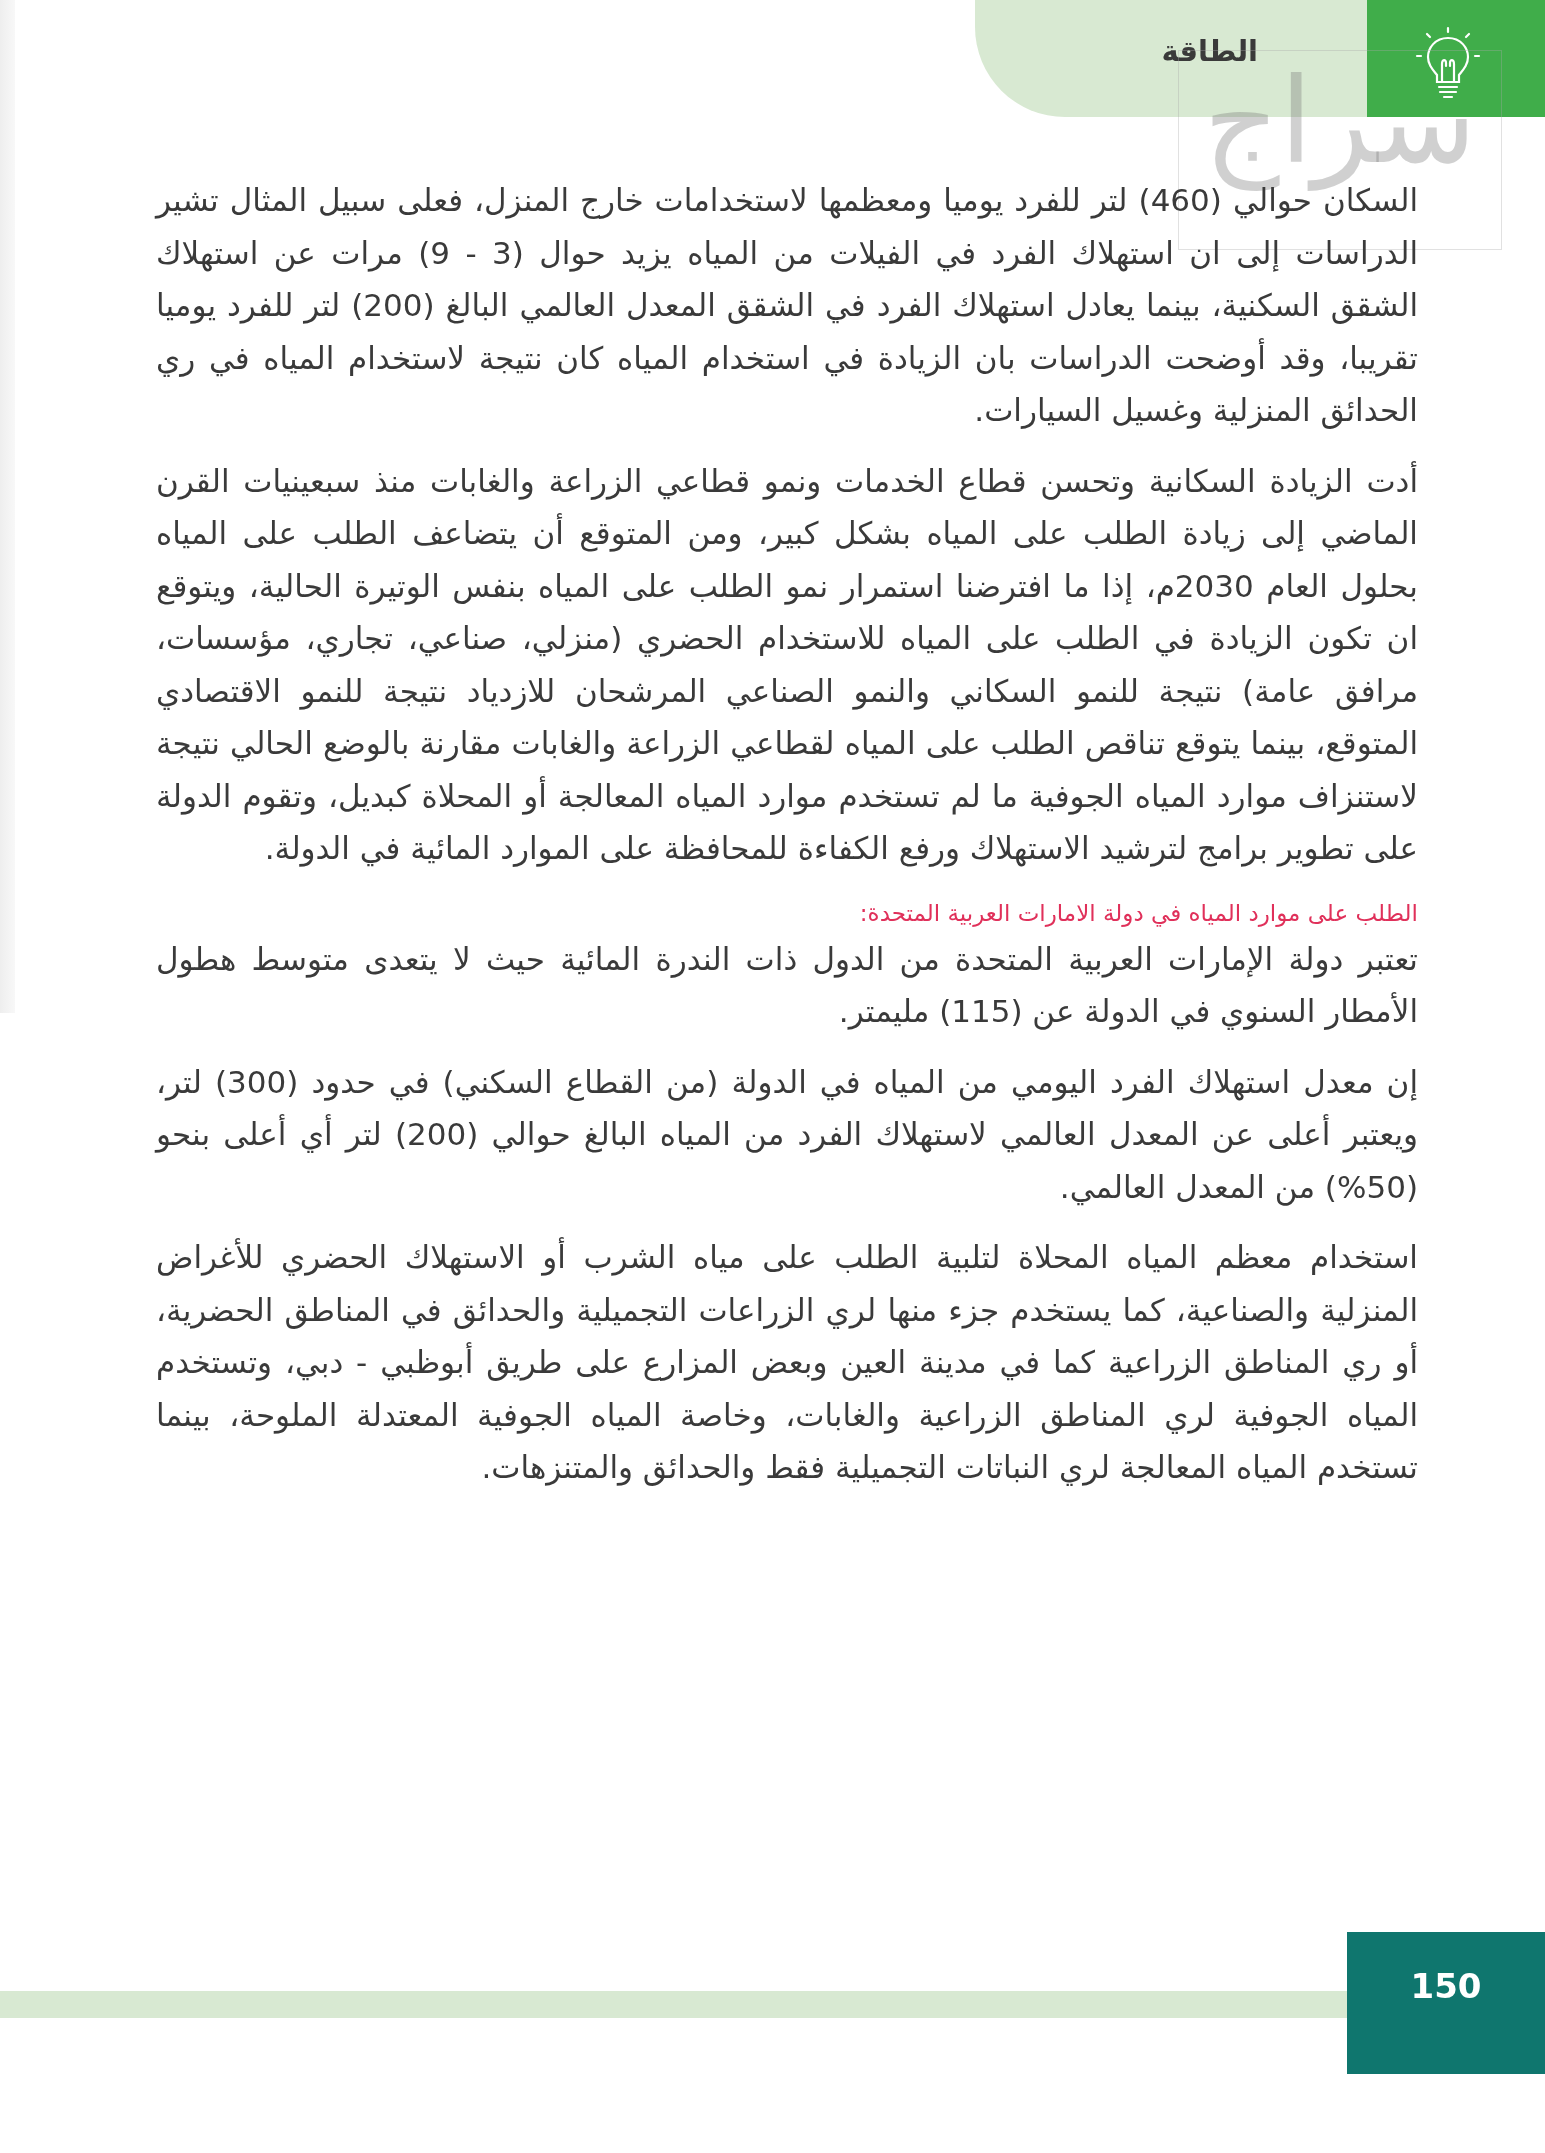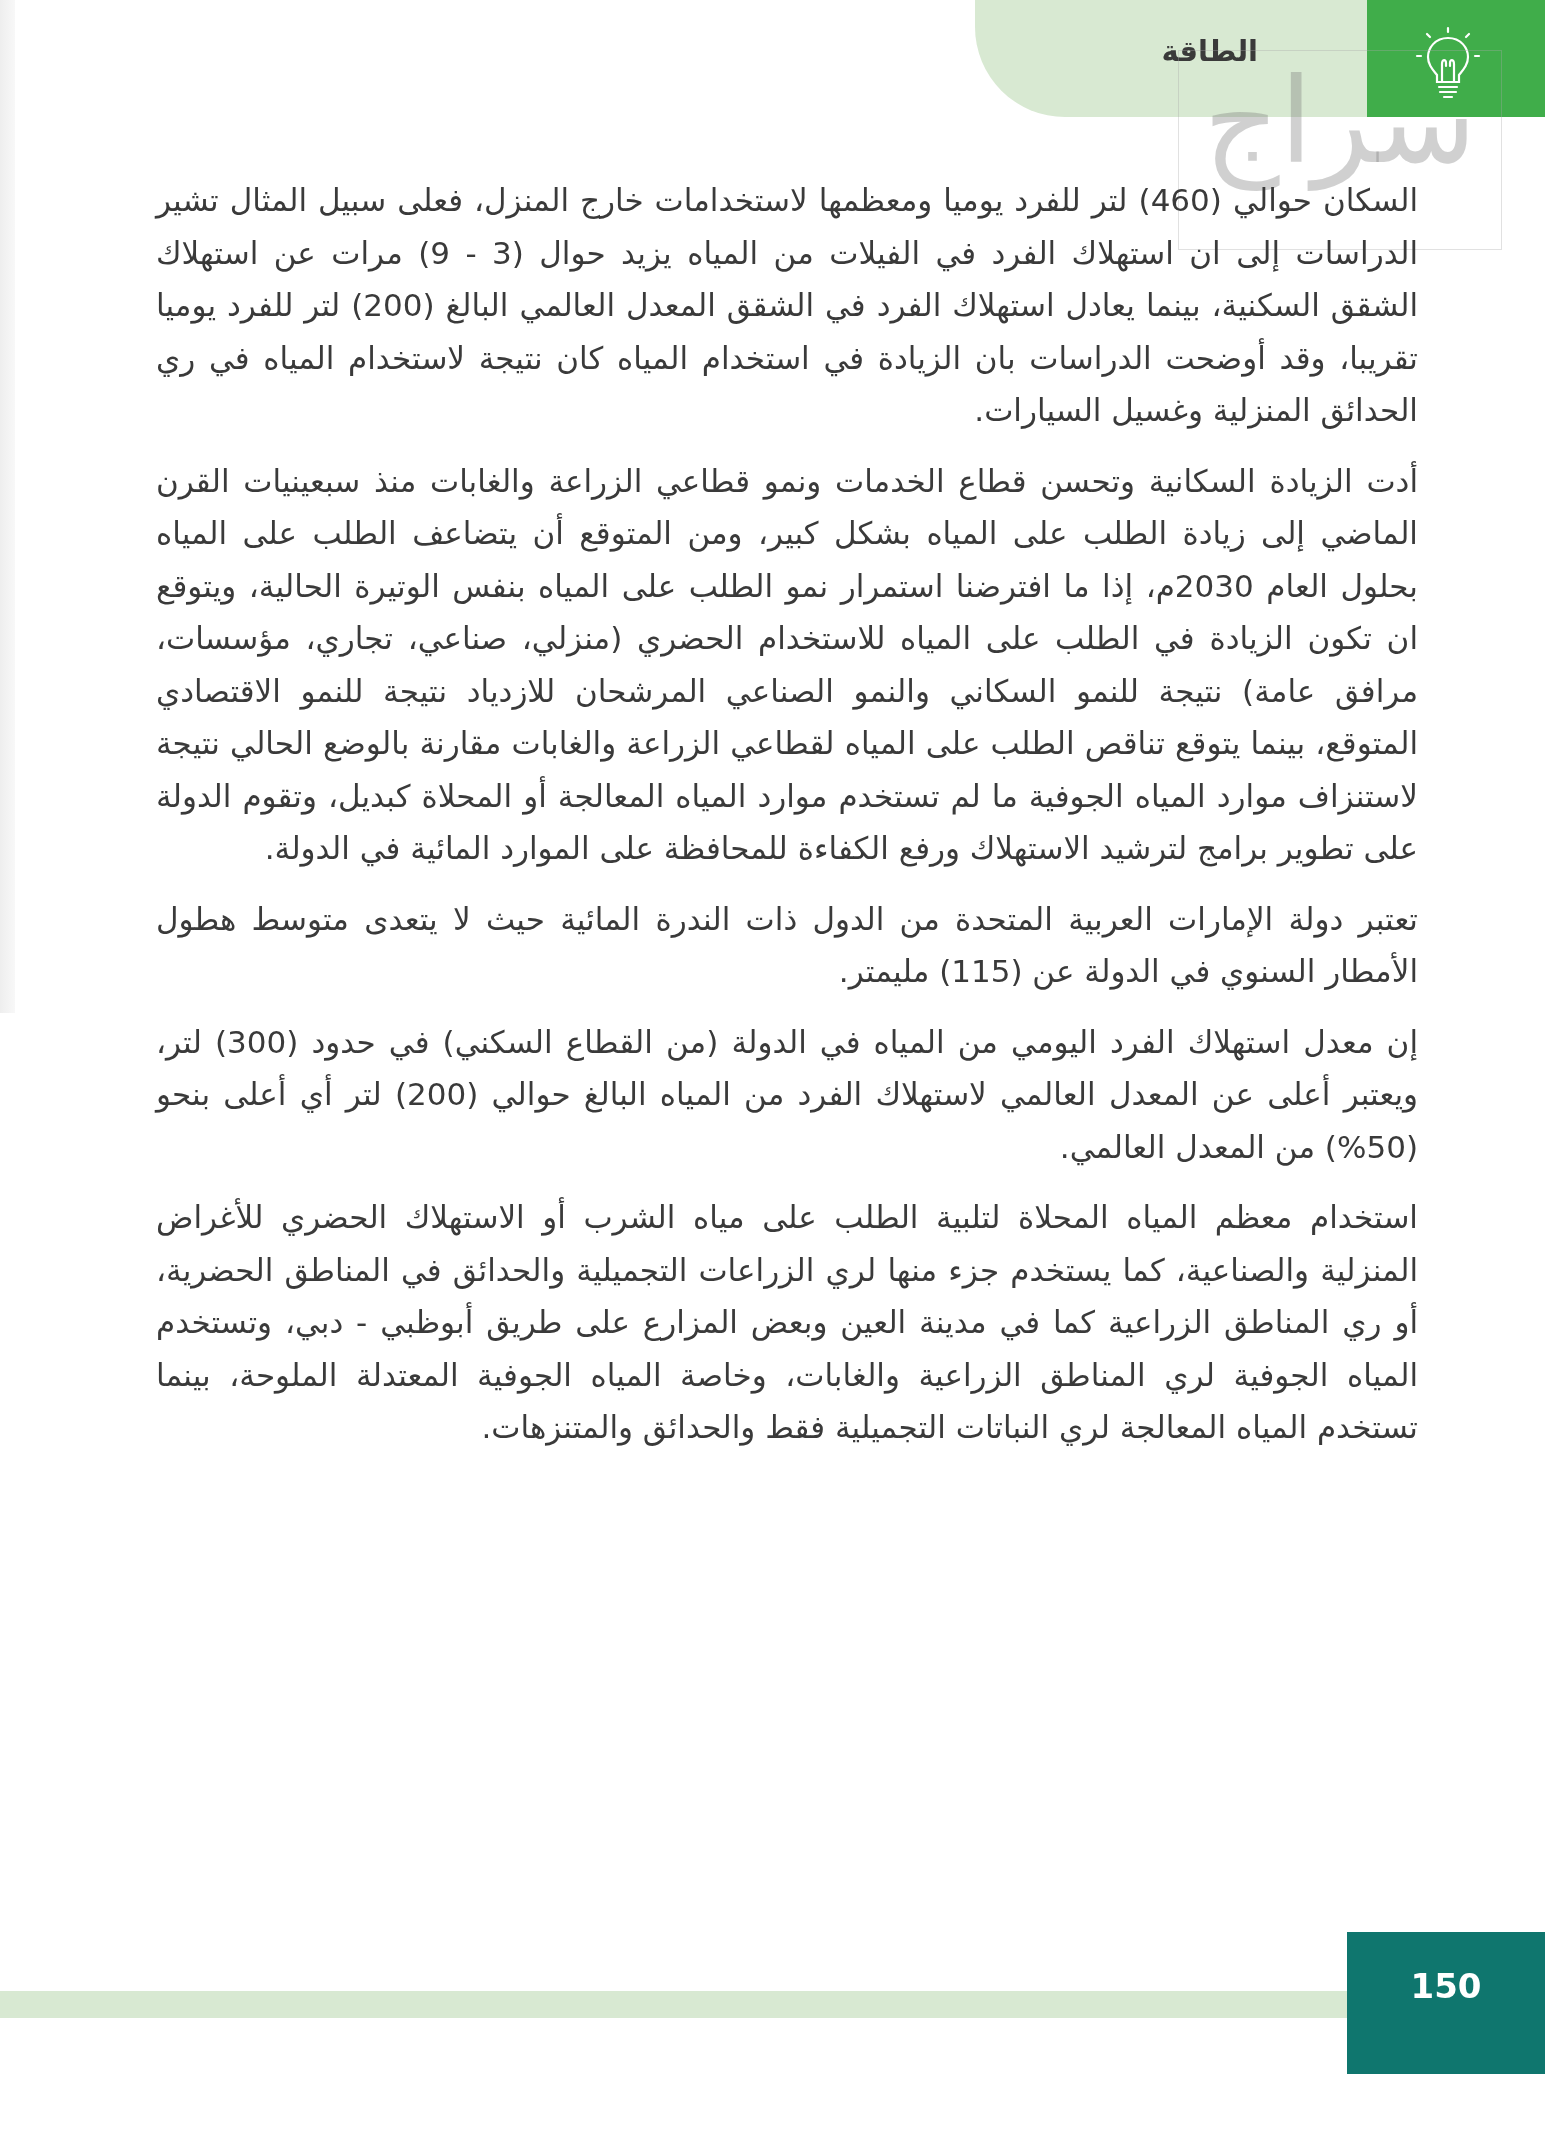--- a/index.html
+++ b/index.html
@@ -93,20 +93,21 @@
 </svg>
 <div class="chapter-title">الطاقة</div>
 
 <div class="watermark">
   <div class="watermark-glyph">سراج</div>
 </div>
 
 <div class="content">
   <p>السكان حوالي (460) لتر للفرد يوميا ومعظمها لاستخدامات خارج المنزل، فعلى سبيل المثال تشير الدراسات إلى ان استهلاك الفرد في الفيلات من المياه يزيد حوال (3 - 9) مرات عن استهلاك الشقق السكنية، بينما يعادل استهلاك الفرد في الشقق المعدل العالمي البالغ (200) لتر للفرد يوميا تقريبا، وقد أوضحت الدراسات بان الزيادة في استخدام المياه كان نتيجة لاستخدام المياه في ري الحدائق المنزلية وغسيل السيارات.</p>
   <p>أدت الزيادة السكانية وتحسن قطاع الخدمات ونمو قطاعي الزراعة والغابات منذ سبعينيات القرن الماضي إلى زيادة الطلب على المياه بشكل كبير، ومن المتوقع أن يتضاعف الطلب على المياه بحلول العام 2030م، إذا ما افترضنا استمرار نمو الطلب على المياه بنفس الوتيرة الحالية، ويتوقع ان تكون الزيادة في الطلب على المياه للاستخدام الحضري (منزلي، صناعي، تجاري، مؤسسات، مرافق عامة) نتيجة للنمو السكاني والنمو الصناعي المرشحان للازدياد نتيجة للنمو الاقتصادي المتوقع، بينما يتوقع تناقص الطلب على المياه لقطاعي الزراعة والغابات مقارنة بالوضع الحالي نتيجة لاستنزاف موارد المياه الجوفية ما لم تستخدم موارد المياه المعالجة أو المحلاة كبديل، وتقوم الدولة على تطوير برامج لترشيد الاستهلاك ورفع الكفاءة للمحافظة على الموارد المائية في الدولة.</p>
+  <h3>الطلب على موارد المياه في دولة الامارات العربية المتحدة:</h3>
   <p class="tight">تعتبر دولة الإمارات العربية المتحدة من الدول ذات الندرة المائية حيث لا يتعدى متوسط هطول الأمطار السنوي في الدولة عن (115) مليمتر.</p>
   <p>إن معدل استهلاك الفرد اليومي من المياه في الدولة (من القطاع السكني) في حدود (300) لتر، ويعتبر أعلى عن المعدل العالمي لاستهلاك الفرد من المياه البالغ حوالي (200) لتر أي أعلى بنحو (50%) من المعدل العالمي.</p>
   <p>استخدام معظم المياه المحلاة لتلبية الطلب على مياه الشرب أو الاستهلاك الحضري للأغراض المنزلية والصناعية، كما يستخدم جزء منها لري الزراعات التجميلية والحدائق في المناطق الحضرية، أو ري المناطق الزراعية كما في مدينة العين وبعض المزارع على طريق أبوظبي - دبي، وتستخدم المياه الجوفية لري المناطق الزراعية والغابات، وخاصة المياه الجوفية المعتدلة الملوحة، بينما تستخدم المياه المعالجة لري النباتات التجميلية فقط والحدائق والمتنزهات.</p>
 </div>
 
 <div class="bottom-bar"></div>
 <div class="page-box">
   <div class="page-number">150</div>
 </div>
 

